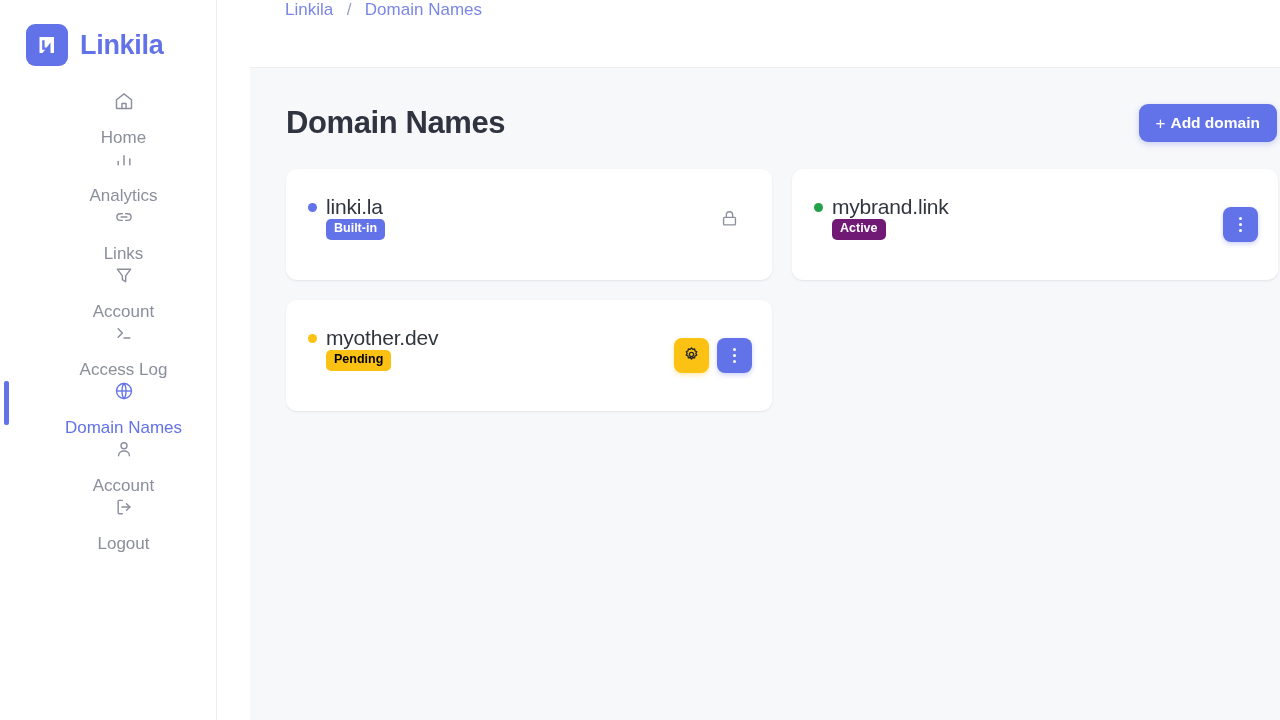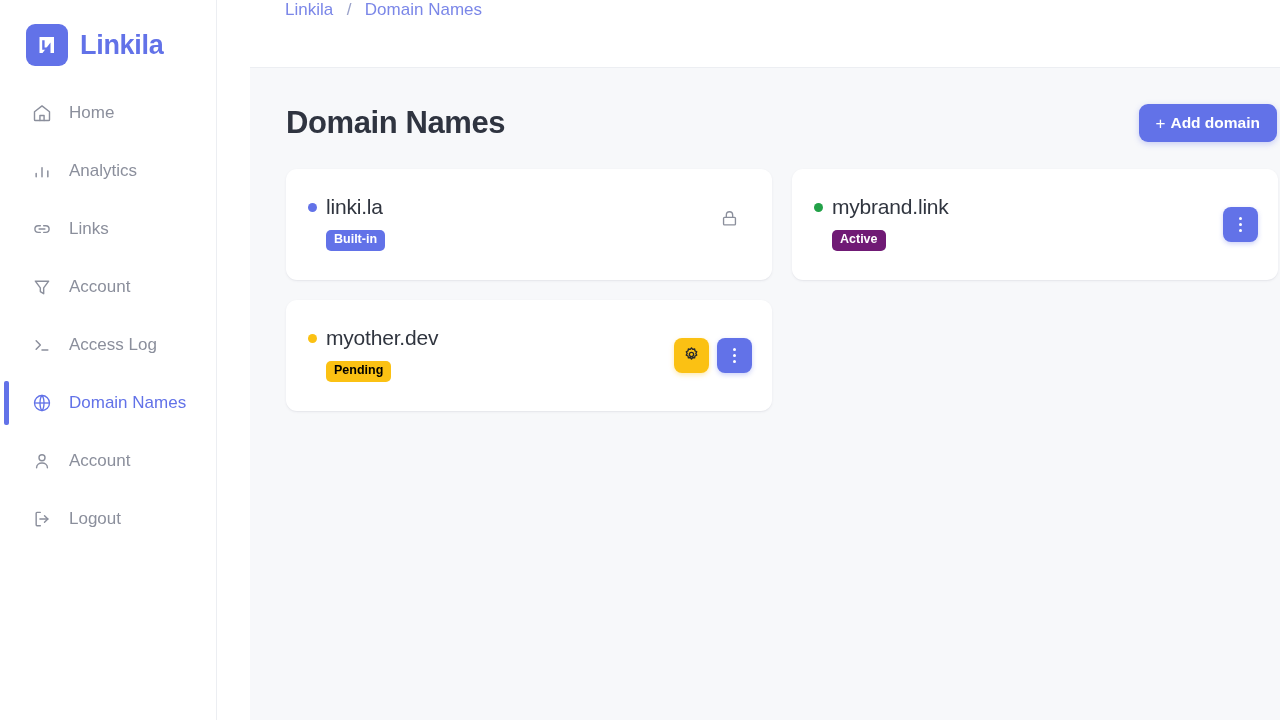--- a/index.html
+++ b/index.html
@@ -33,20 +33,21 @@
     font-size: 27px; font-weight: 700; color: #6272e8;
     letter-spacing: -0.3px;
   }
   .nav { margin-top: 18px; }
   .nav-item {
     display: flex; align-items: center; gap: 16px;
     height: 45px; padding-left: 31px;
     color: #8b8f9c; font-size: 17px;
     position: relative; cursor: pointer;
     margin-bottom: 13px;
+    flex-direction: column;
   }
   .nav-item .nav-ico {
     width: 22px; height: 22px; display: flex;
     align-items: center; justify-content: center; flex: 0 0 22px;
   }
   .nav-item.active { color: #6272e8; }
   .nav-item.active::before {
     content: ""; position: absolute; left: 4px; top: 1px;
     width: 5px; height: 44px; background: #6272e8; border-radius: 2px;
   }
@@ -97,21 +98,21 @@
     height: 111px; padding: 26px 20px 0 22px;
     box-shadow: 0 1px 3px rgba(30,40,70,0.06), 0 1px 1px rgba(30,40,70,0.03);
     display: flex; justify-content: space-between; align-items: flex-start;
     position: relative;
   }
   .card-left { display: flex; flex-direction: column; }
   .card-title-row { display: flex; align-items: center; gap: 9px; }
   .status-dot { width: 9px; height: 9px; border-radius: 50%; flex: 0 0 9px; }
   .card-title { font-size: 21px; color: #30353f; letter-spacing: -0.2px; }
   .badge {
-    margin-top: 11px; margin-left: 18px; align-self: flex-start;
+    margin-left: 18px; align-self: flex-start;
     border-radius: 5px; padding: 3px 8px 4px 8px;
     font-size: 12.5px; font-weight: 700; line-height: 1.1;
   }
   .card-actions { display: flex; align-items: center; gap: 8px; margin-top: 12px; }
   .icon-btn {
     width: 35px; height: 35px; border-radius: 8px; border: none;
     display: flex; align-items: center; justify-content: center;
     cursor: pointer;
   }
   .icon-btn.purple { background: #6272e8; box-shadow: 0 2px 5px rgba(98,114,232,0.32); }

